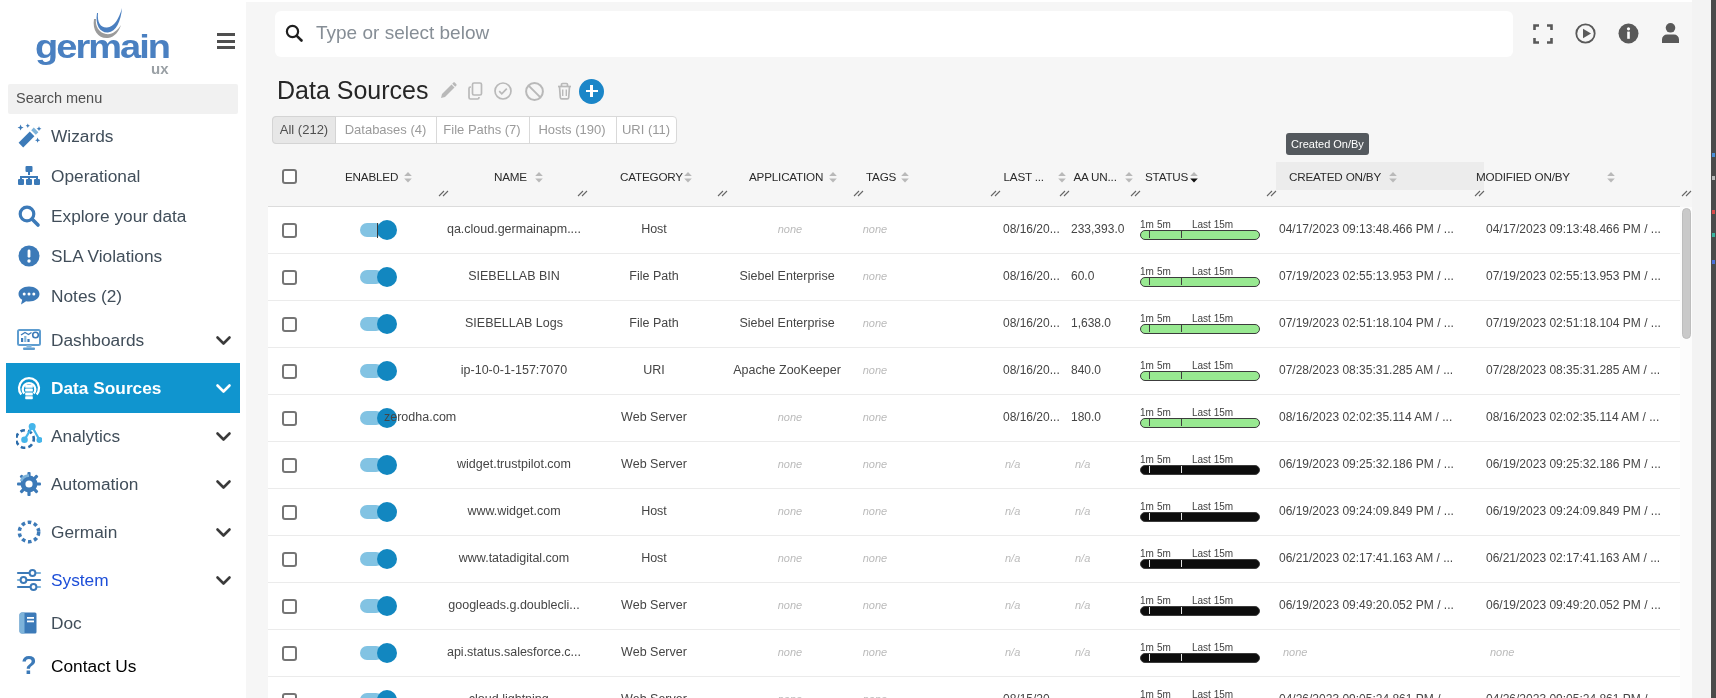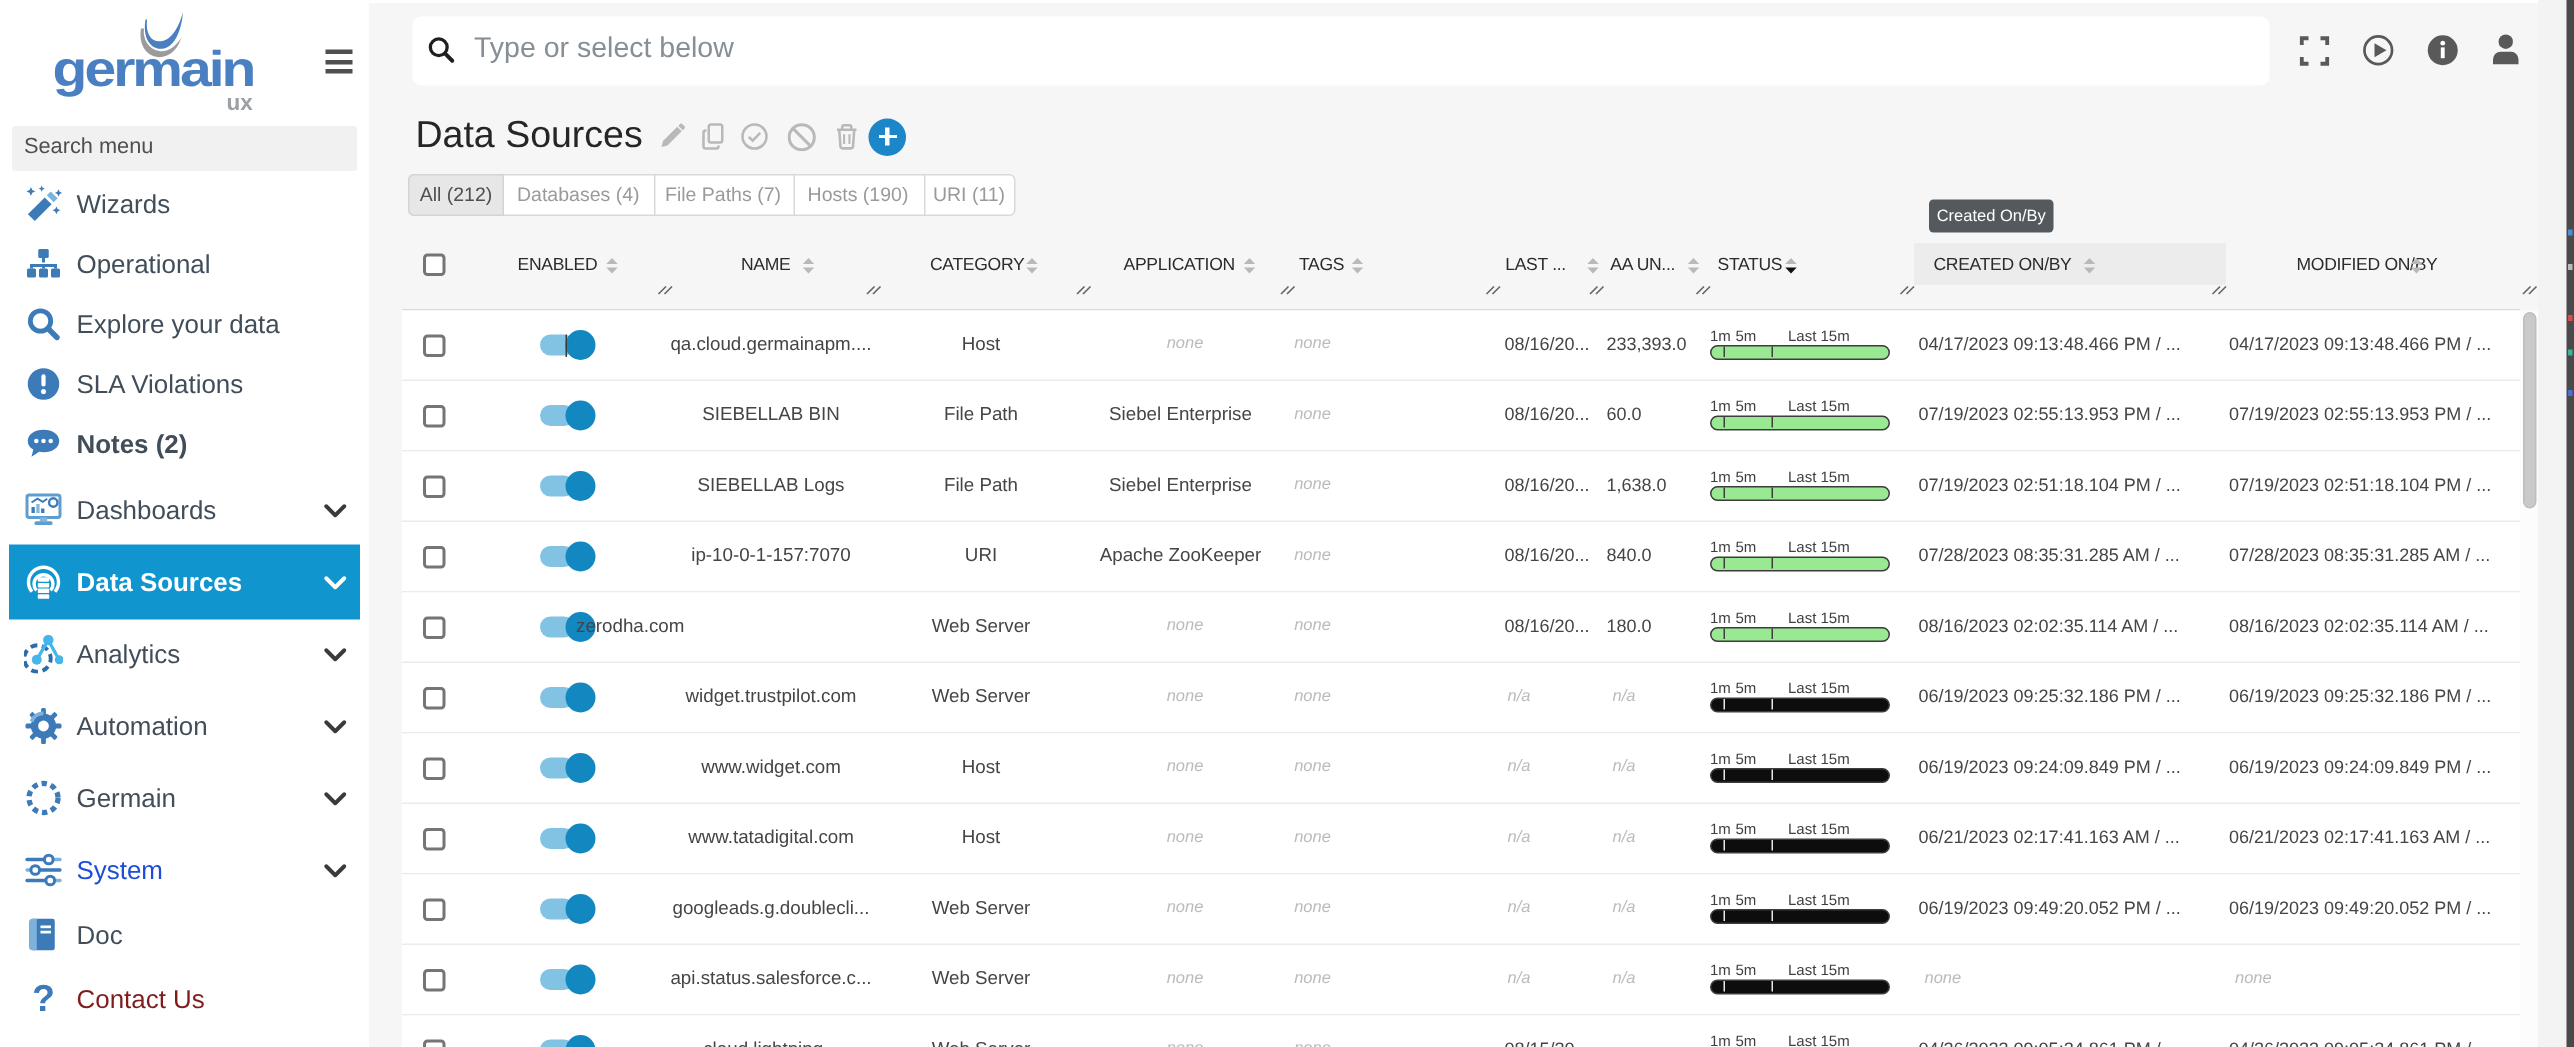--- a/index.html
+++ b/index.html
@@ -56,21 +56,21 @@
 <div class="abs hdr" style="left:1145px;top:170px">STATUS</div>
 <svg class="abs" style="left:1188.5px;top:170px" width="10" height="14" viewBox="0 0 10 14">
 <polygon points="1.2,6 8.8,6 5,2" fill="#b9b9b9"></polygon>
 <polygon points="1.2,8.4 8.8,8.4 5,12.4" fill="#111111"></polygon>
     </svg>
 <div class="abs hdr" style="left:1289px;top:170px">CREATED ON/BY</div>
 <svg class="abs" style="left:1387.5px;top:170px" width="10" height="14" viewBox="0 0 10 14">
 <polygon points="1.2,6 8.8,6 5,2" fill="#b9b9b9"></polygon>
 <polygon points="1.2,8.4 8.8,8.4 5,12.4" fill="#b9b9b9"></polygon>
     </svg>
-<div class="abs hdr" style="left:1531px;top:170px">MODIFIED ON/BY</div>
+<div class="abs hdr" style="left:1476px;top:170px">MODIFIED ON/BY</div>
 <svg class="abs" style="left:1605.5px;top:170px" width="10" height="14" viewBox="0 0 10 14">
 <polygon points="1.2,6 8.8,6 5,2" fill="#b9b9b9"></polygon>
 <polygon points="1.2,8.4 8.8,8.4 5,12.4" fill="#b9b9b9"></polygon>
     </svg>
 <svg class="abs" style="left:438px;top:186px" width="11" height="11" viewBox="0 0 11 11">
 <path d="M1 10 L6 5 M5 10 L10 5" stroke="#666666" stroke-width="1.1" fill="none"></path>
     </svg>
 <svg class="abs" style="left:577px;top:186px" width="11" height="11" viewBox="0 0 11 11">
 <path d="M1 10 L6 5 M5 10 L10 5" stroke="#666666" stroke-width="1.1" fill="none"></path>
     </svg>
@@ -412,21 +412,21 @@
 <rect x="11.6" y="6.5" width="2.8" height="8.2" rx="1.4" fill="#fff"></rect>
 <circle cx="13" cy="18" r="1.7" fill="#fff"></circle>
       </svg></div>
 <div class="abs" style="left:51px;top:246px;font-size:17.3px;color:#414e5a;font-weight:normal">SLA Violations</div>
 <div class="abs" style="left:16px;top:283px;width:26px;height:26px"><svg width="26" height="26" viewBox="0 0 26 26">
         <path d="M13 3.5 c6 0 10.5 3.2 10.5 7.5 0 4.3-4.5 7.5-10.5 7.5 -1 0-2-.1-2.9-.3 L5 21.5 l1.2-4.8 C3.9 15.4 2.5 13.6 2.5 11 2.5 6.7 7 3.5 13 3.5z" fill="#3c7ab8"></path>
 <circle cx="8.2" cy="11" r="1.5" fill="#fff"></circle>
         <circle cx="13" cy="11" r="1.5" fill="#fff"></circle>
         <circle cx="17.8" cy="11" r="1.5" fill="#fff"></circle>
       </svg></div>
-<div class="abs" style="left:51px;top:286px;font-size:17.3px;color:#414e5a;font-weight:bold">Notes (2)</div>
+<div class="abs" style="left:51px;top:286px;font-size:17.3px;color:#414e5a;font-weight:normal">Notes (2)</div>
 <div class="abs" style="left:16px;top:327px;width:26px;height:26px"><svg width="26" height="26" viewBox="0 0 26 26">
 <rect x="2" y="3" width="22" height="15" rx="1.5" fill="#fff" stroke="#5e9dd0" stroke-width="2"></rect>
 <rect x="5" y="11" width="2.2" height="4" fill="#3c7ab8"></rect>
 <rect x="8.2" y="9" width="2.2" height="6" fill="#85b7dc"></rect>
 <rect x="11.4" y="12" width="2.2" height="3" fill="#3c7ab8"></rect>
 <path d="M5 8 l4-2.5 3.5 2 3-2" stroke="#3c7ab8" stroke-width="1.3" fill="none"></path>
 <circle cx="19.5" cy="8" r="2.8" fill="#fff" stroke="#3c7ab8" stroke-width="1.6"></circle>
 <rect x="10.5" y="18" width="5" height="2.5" fill="#85b7dc"></rect>
 <rect x="7" y="20.5" width="12" height="2.5" rx="1" fill="#5e9dd0"></rect>
       </svg></div>
@@ -503,13 +503,13 @@
 <div class="abs" style="left:16px;top:610px;width:26px;height:26px"><svg width="26" height="26" viewBox="0 0 26 26">
 <path d="M6 2.5 h13 a1.5 1.5 0 0 1 1.5 1.5 v18 a1.5 1.5 0 0 1 -1.5 1.5 h-13 a2.5 2.5 0 0 1 -2.5 -2.5 v-16 a2.5 2.5 0 0 1 2.5 -2.5z" fill="#3c7ab8"></path>
 <path d="M6 2.5 h2.5 v21 h-2.5 a2.5 2.5 0 0 1 -2.5 -2.5 v-16 a2.5 2.5 0 0 1 2.5 -2.5z" fill="#7db3da"></path>
 <rect x="11" y="7" width="7" height="1.8" fill="#fff"></rect>
 <rect x="11" y="10.5" width="7" height="1.8" fill="#fff"></rect>
       </svg></div>
 <div class="abs" style="left:51px;top:613px;font-size:17.3px;color:#414e5a;font-weight:normal">Doc</div>
 <div class="abs" style="left:16px;top:653px;width:26px;height:26px"><svg width="26" height="26" viewBox="0 0 26 26">
         <text x="13" y="21" text-anchor="middle" font-family="Liberation Sans" font-size="25" font-weight="bold" fill="#3c7ab8">?</text>
       </svg></div>
-<div class="abs" style="left:51px;top:656px;font-size:17.3px;color:#7f1d1d;font-weight:normal">Contact Us</div>
+<div class="abs" style="left:51px;top:656px;font-size:17.3px;color:#000000;font-weight:normal">Contact Us</div>
 </div>
 </body></html>

